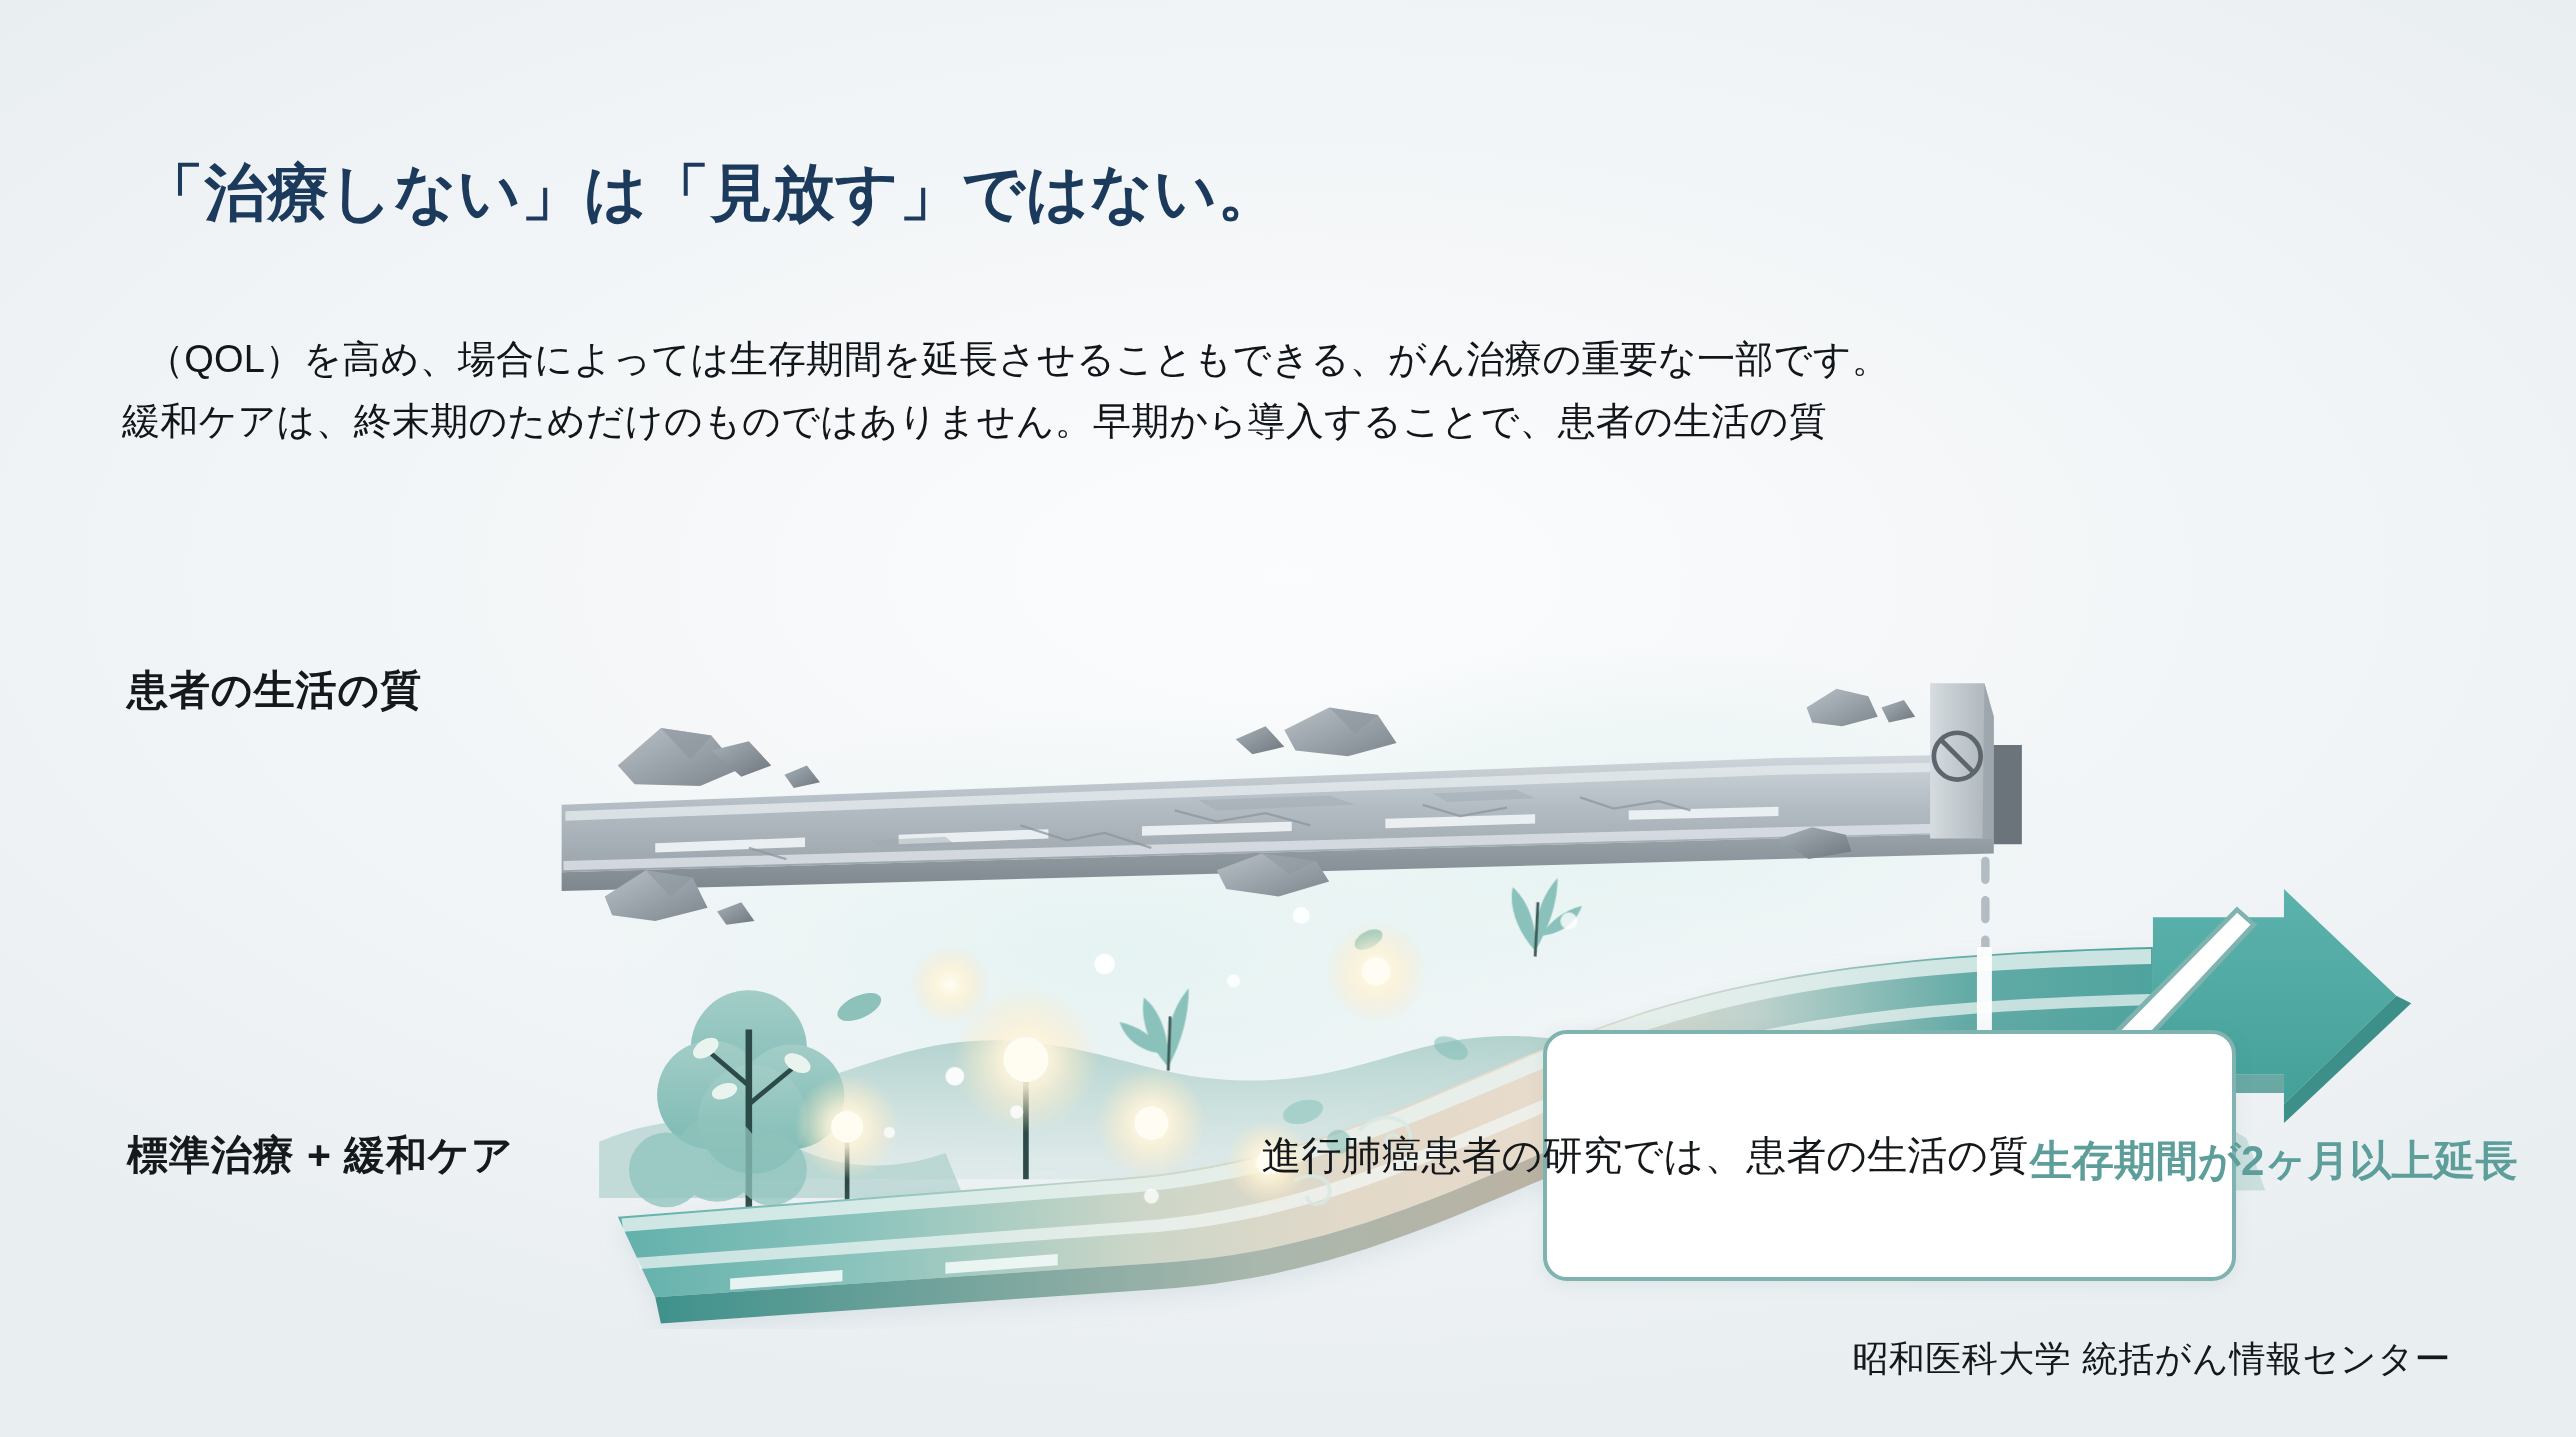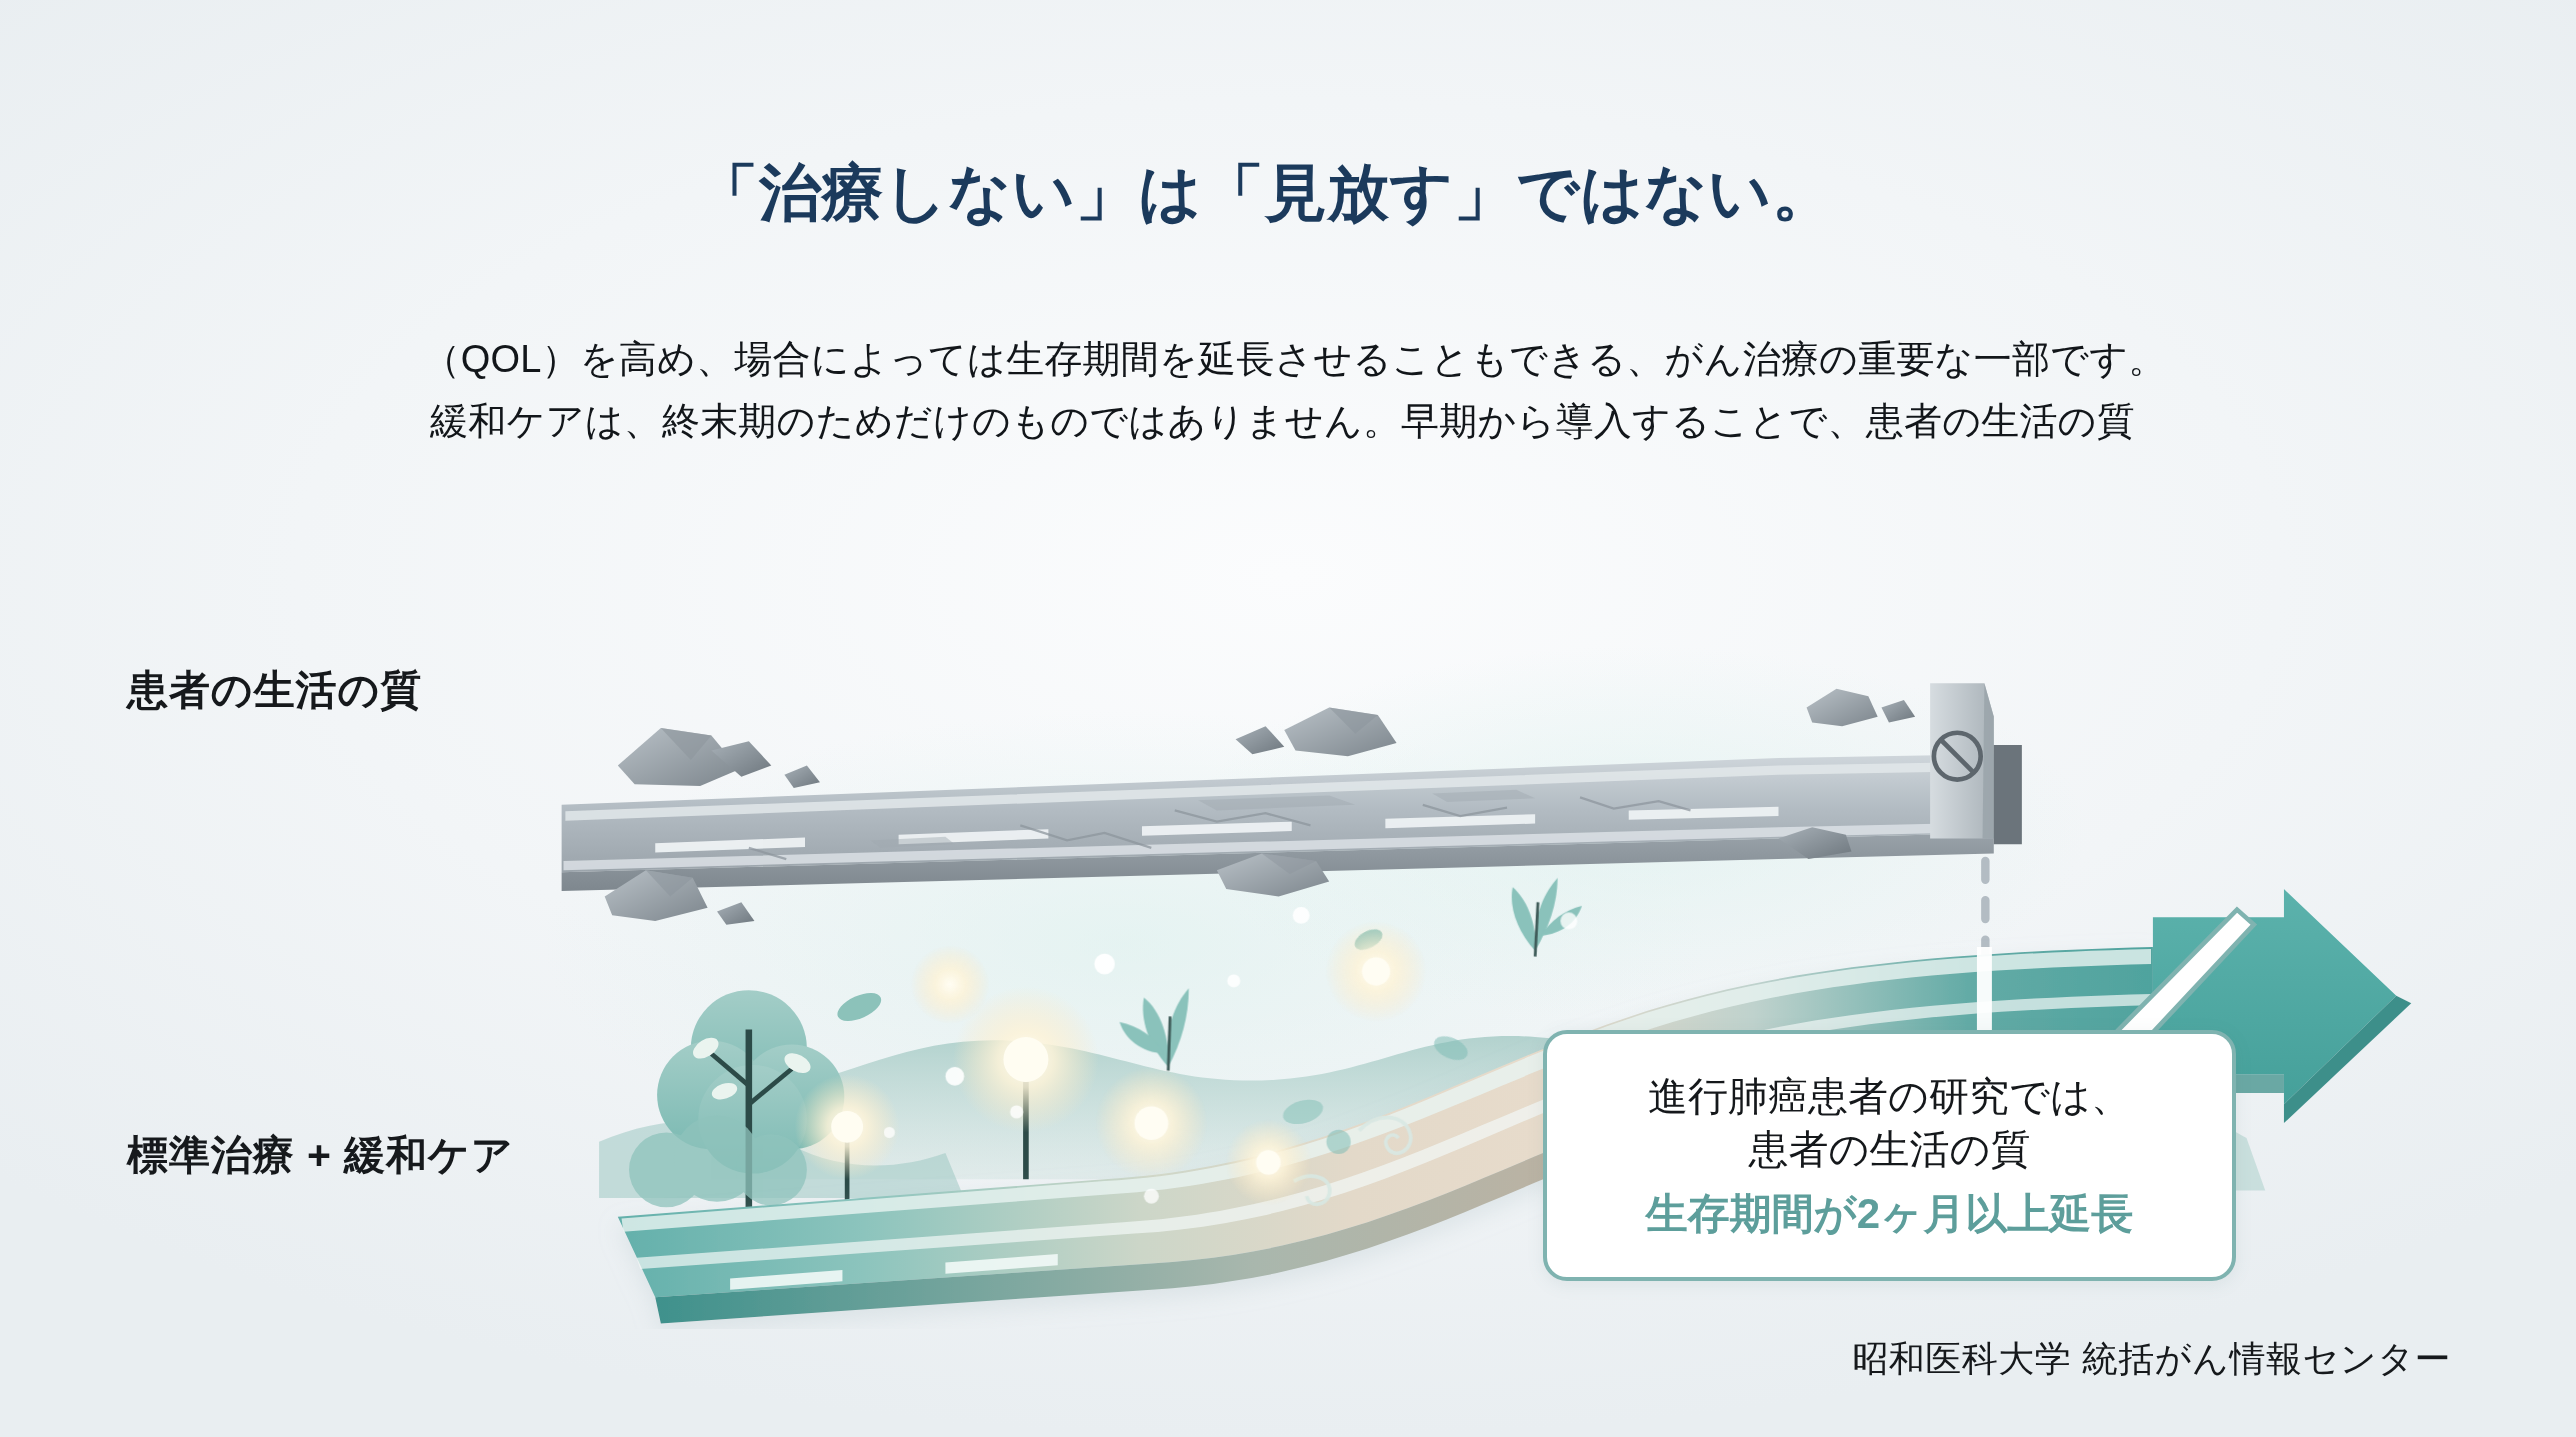--- a/index.html
+++ b/index.html
@@ -7,21 +7,20 @@
     width:2576px;height:1438px;
     background:#eef2f4;
     font-family:"Liberation Sans","DejaVu Sans",sans-serif;
     overflow:hidden;
     position:relative;
   }
   .slide{
     position:absolute;inset:0;
     background:
       radial-gradient(ellipse 70% 60% at 50% 40%, #fbfcfd 0%, #f2f5f7 55%, #e9eef1 100%);
-    text-align: center;
   }
   
   .title{
     position:absolute;left:142px;top:67px;width:2247px;
     color:#1b3a5c;
     font-weight:bold;
     font-size:62px;
     line-height:1.36;
     letter-spacing:0.5px;
     white-space:pre-line;
@@ -53,21 +52,21 @@
   .scene{position:absolute;left:0;top:524px;width:2576px;height:805px;}
   .scene svg{display:block;width:2576px;height:805px;}
 
   
   .callout{
     position:absolute;left:1543px;top:1030px;width:693px;height:251px;
     background:#ffffff;
     border:4.7px solid #7fb3b0;
     border-radius:24px;
     box-sizing:border-box;
-    display:flex;flex-direction:column;
+    display:flex;flex-direction:row;
     align-items:center;justify-content:center;
     gap:1.9px;
     box-shadow:0 3.7px 17px rgba(90,130,130,.10);
     z-index:6;
   }
   .callout .cl{
     font-size:40px;line-height:1.28;color:#15181b;font-weight:500;
     white-space:nowrap;
   }
   .callout .cl.hl{

